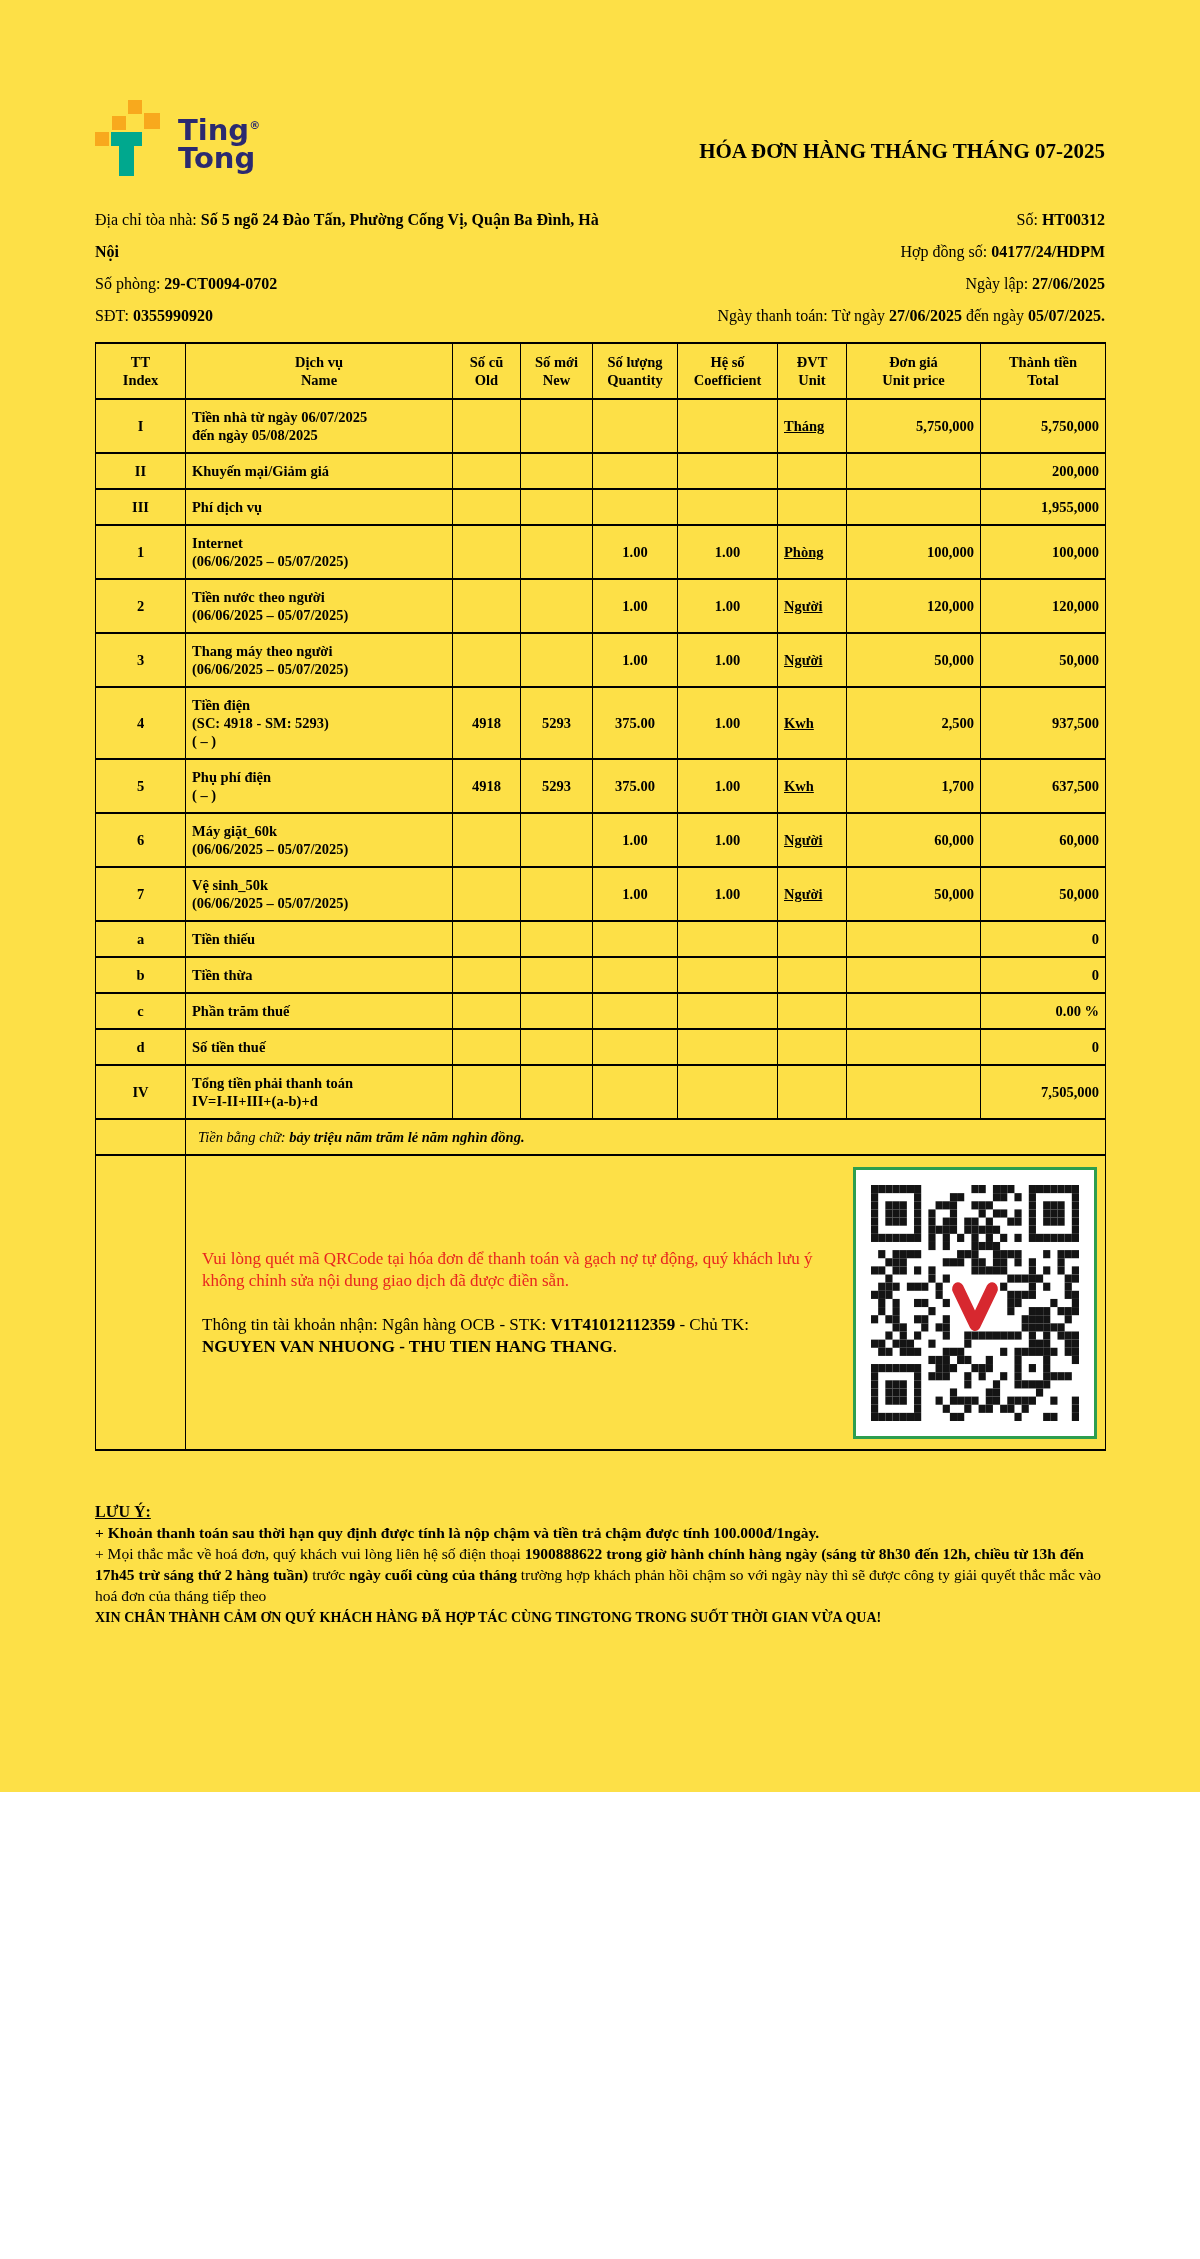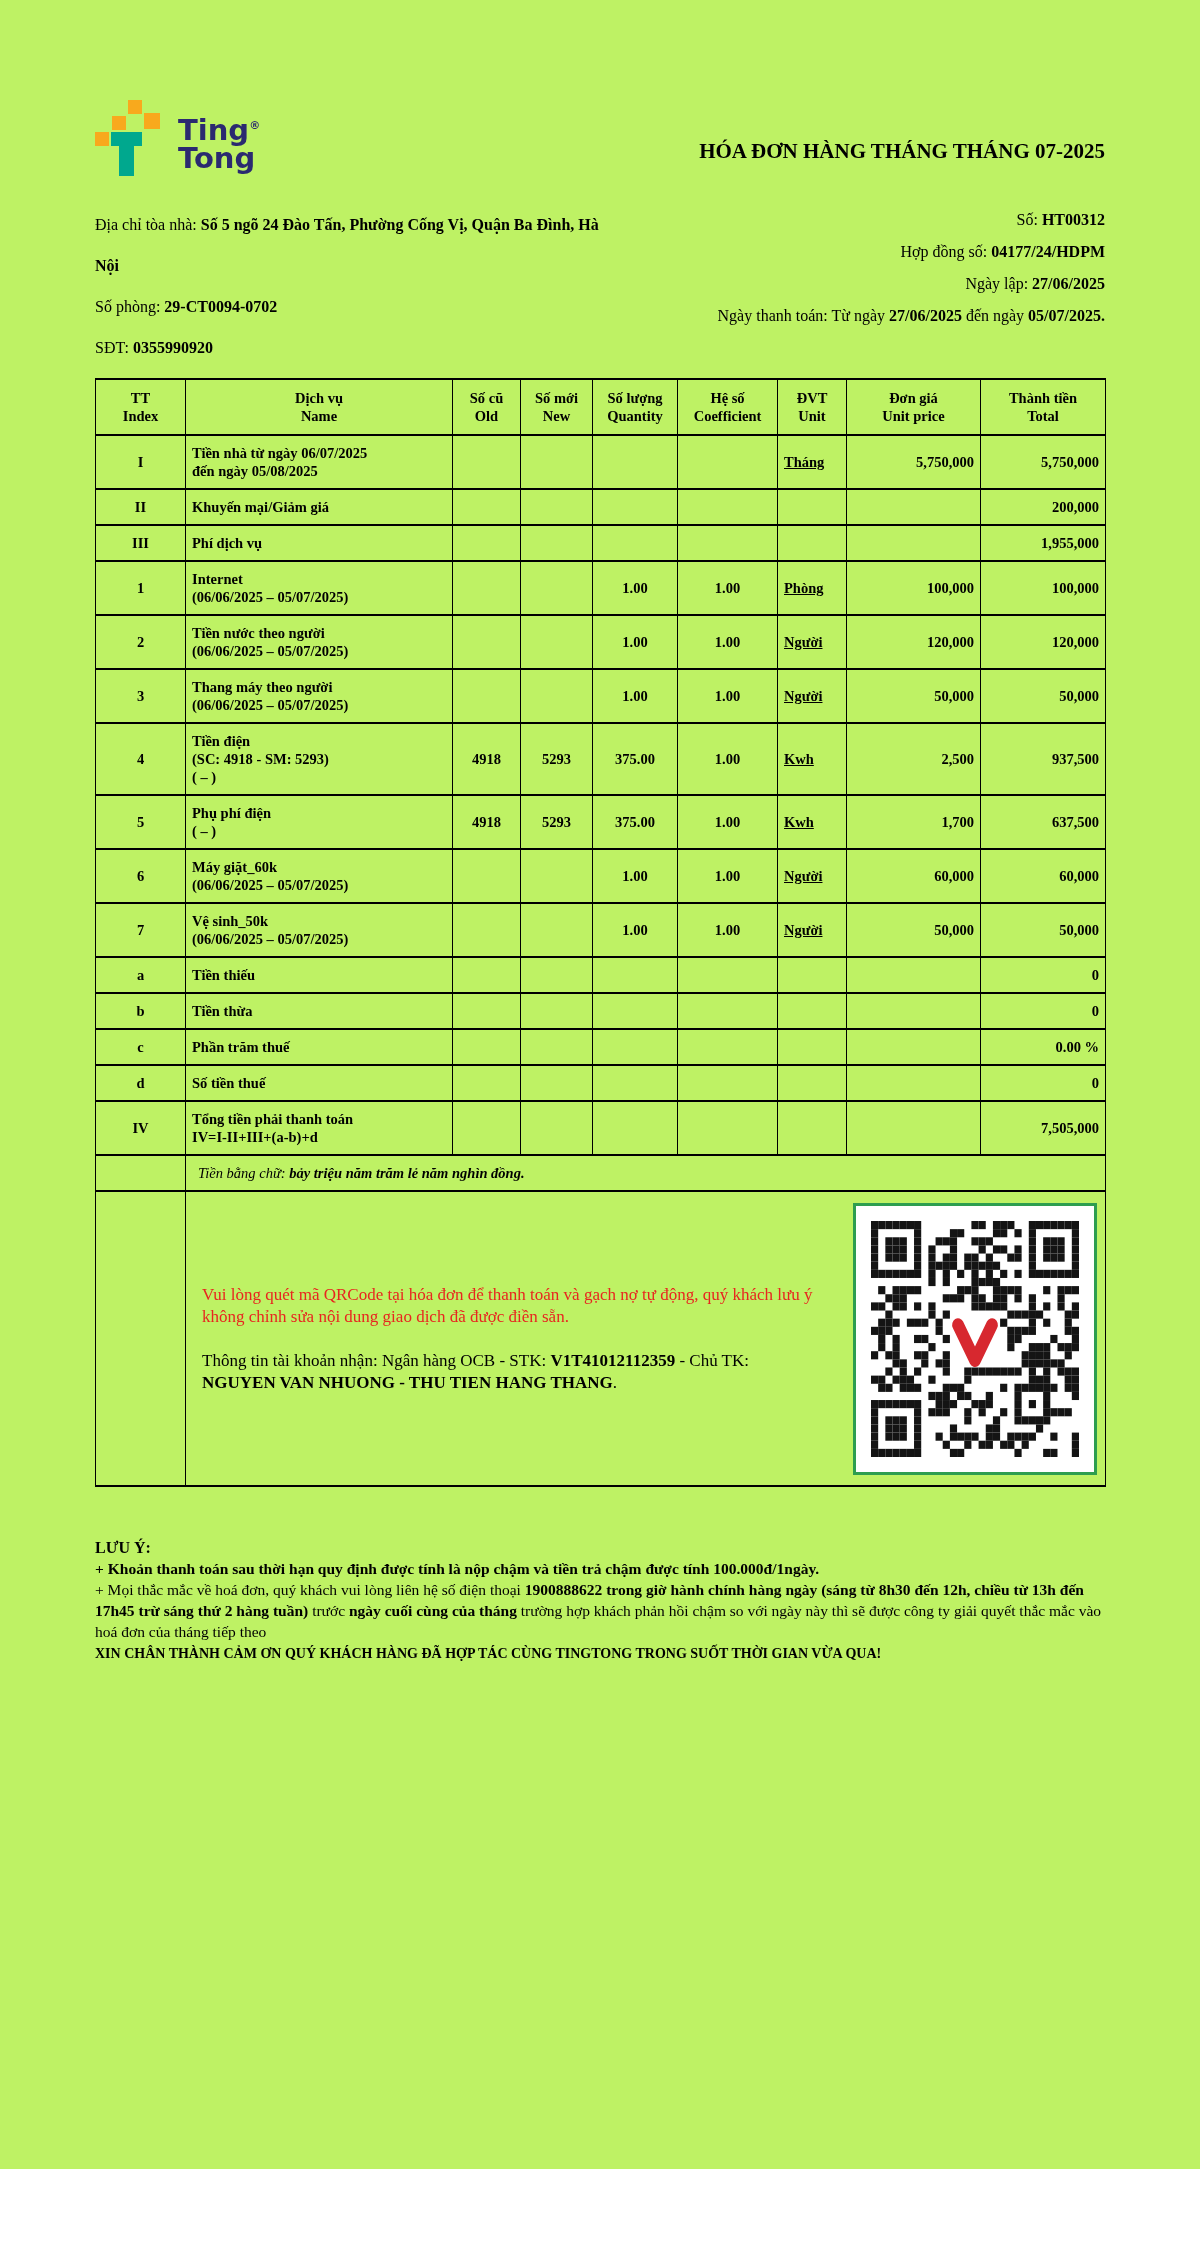--- a/index.html
+++ b/index.html
@@ -1,21 +1,21 @@
 <!DOCTYPE html>
 <html style="--navy: #2b2a70; --yellow: #f8a91d; --teal: #00a88e; --qrgreen: #2d9e4f; --red: #e8251f; --vred: #d7282f;"><head>
 <meta charset="utf-8">
 <style>
   :root{
     --navy:#2b2a70; --yellow:#f8a91d; --teal:#00a88e;
     --qrgreen:#2d9e4f; --red:#e8251f; --vred:#d7282f;
   }
   *{box-sizing:border-box;}
   body{margin:0;background:#fff;font-family:"Liberation Serif",serif;color:#000;}
-  .page{width:1200px;height:2169px;background:#bef264;overflow:hidden;}
+  .page{width:1200px;height:1792px;background:#fde047;overflow:hidden;}
   .content{width:1010px;margin:0 auto;padding-top:100px;}
 
   
   .header{display:flex;justify-content:space-between;}
   .logo{display:flex;gap:15px;}
   .logo-icon{position:relative;width:68px;height:78px;flex:none;}
   .px{position:absolute;}
   .p1{left:33px;top:0;width:14px;height:14px;background:var(--yellow);}
   .p2{left:17px;top:16px;width:14px;height:14px;background:var(--yellow);}
   .p3{left:49px;top:13px;width:16px;height:16px;background:var(--yellow);}
@@ -23,21 +23,21 @@
   .p5{left:16px;top:32px;width:31px;height:14px;background:var(--teal);}
   .p6{left:24px;top:46px;width:15px;height:30px;background:var(--teal);}
   .logo-text{font-family:"DejaVu Sans",sans-serif;font-weight:bold;color:var(--navy);
              font-size:29px;line-height:28px;padding-top:12px;}
   .reg{font-size:11px;vertical-align:11px;}
   .title{flex:none;width:490px;margin:34px 0 0;font-size:21px;line-height:35px;
          text-align:right;font-weight:bold;}
 
   
   .info{display:flex;justify-content:space-between;margin-top:26px;font-size:16px;}
-  .info-left{width:505px;line-height:41px;}
+  .info-left{width:505px;line-height:32px;}
   .info-right{width:490px;line-height:32px;text-align:right;white-space:nowrap;}
   b{font-weight:bold;}
 
   
   table.inv{table-layout:fixed;width:1010px;border-collapse:collapse;margin-top:10px;}
   .inv th,.inv td{border:1px solid #000;border-top-width:2px;border-bottom-width:2px;
       padding:8px 6px;vertical-align:middle;font-weight:bold;font-size:14.5px;line-height:18px;}
   .inv th{text-align:center;padding:9px 3px;}
   .col-tt{text-align:center;}
   .col-name{text-align:left;padding-left:12px;}
@@ -53,21 +53,21 @@
   .paytext p{margin:0;}
   p.redtxt{color:var(--red);margin-bottom:22px;}
   .qrbox{width:244px;height:272px;border:3px solid var(--qrgreen);background:#fff;
          display:flex;align-items:center;justify-content:center;flex:none;}
   .qrbox svg{width:208px;height:236px;display:block;}
 
   
   .footer{margin-top:50px;font-size:15.5px;line-height:21px;}
   .footer p{margin:0;}
   .bold{font-weight:bold;}
-  .note-title{font-size:16px;}
+  .note-title{font-size:16px;text-decoration:underline;}
   .note1{margin-top:26px;}
   .note2{margin-top:20px;}
   .thanks{margin-top:20px;font-size:14px;line-height:24px;}
 </style>
 </head>
 <body>
 
 <div class="page">
   <div class="content">
 

